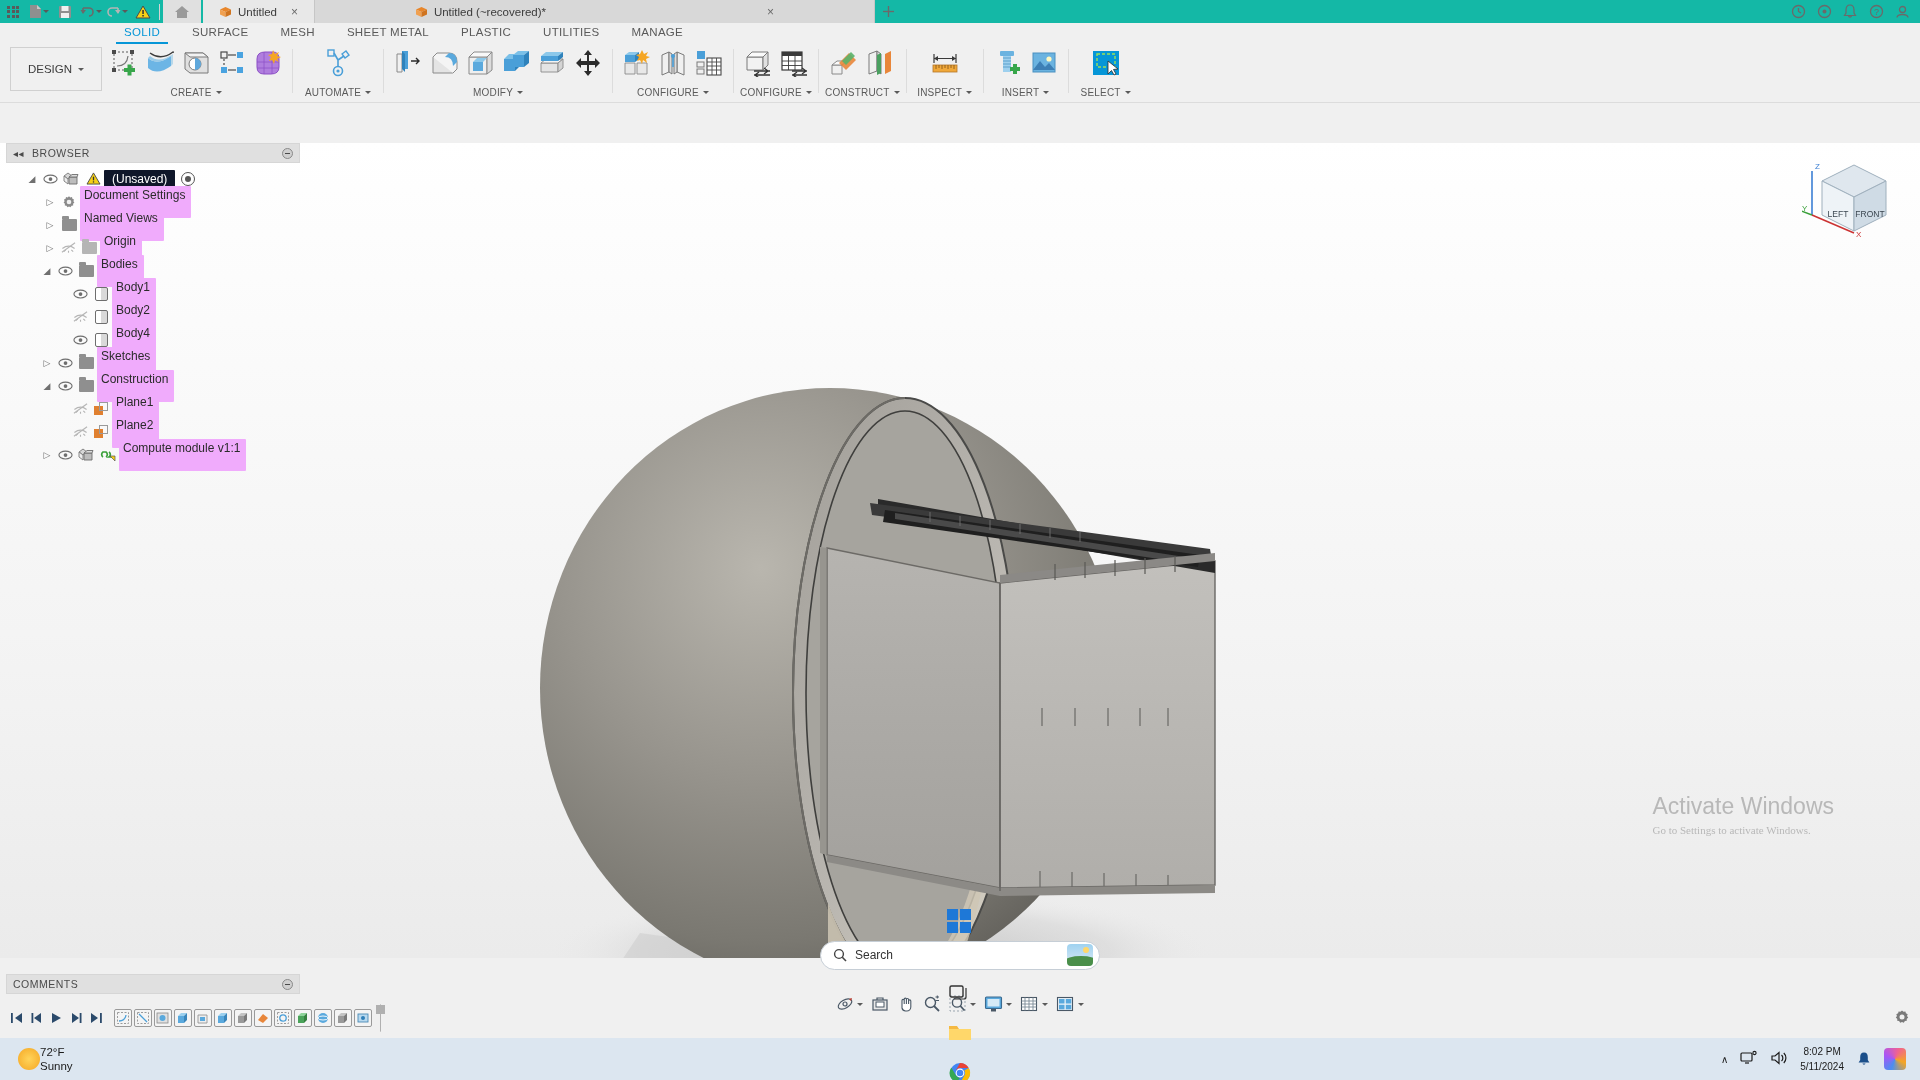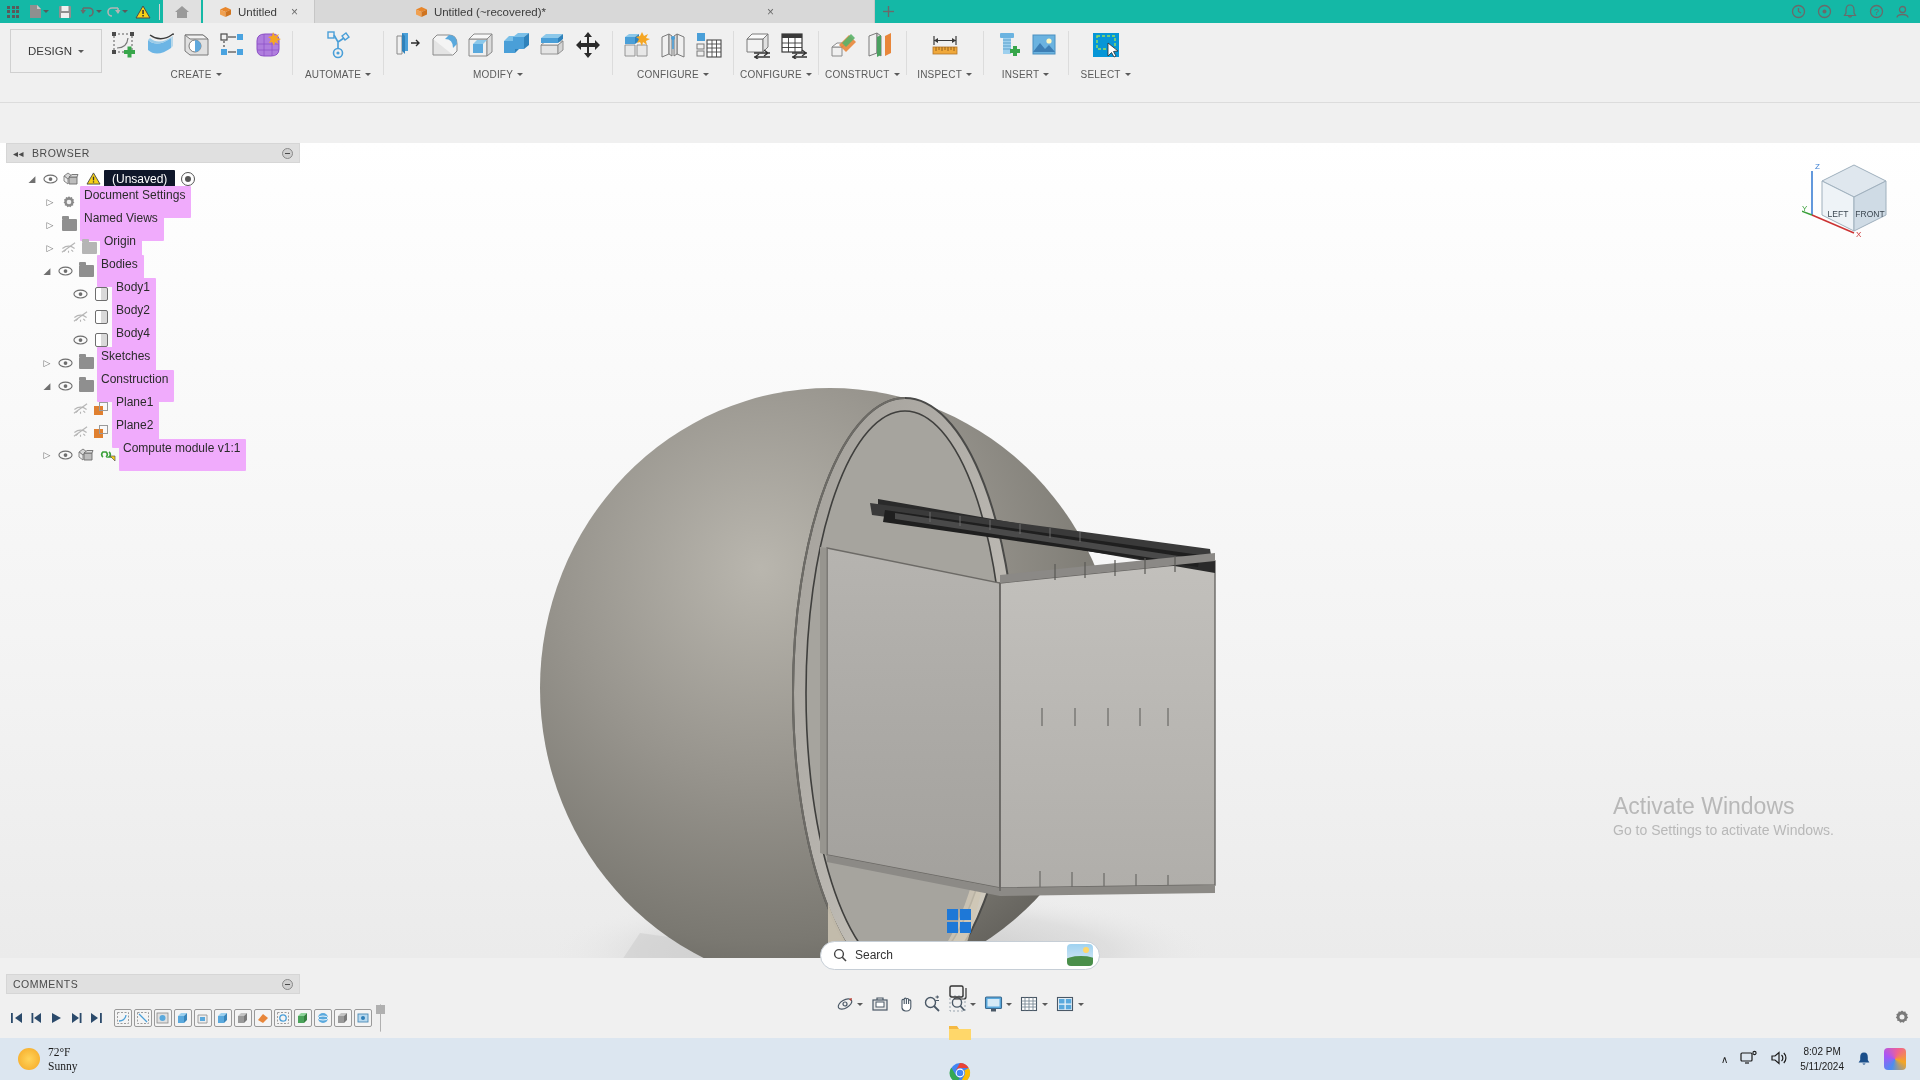--- a/index.html
+++ b/index.html
@@ -152,28 +152,28 @@
     display:flex;align-items:center;justify-content:center; overflow:hidden;}
   .tl-sep{ width:1px; height:28px; background:#c8c8c8; margin-left:8px;}
   .tl-marker{ width:9px;height:26px; margin-left:-5px; position:relative;}
   .tl-marker:before{content:"";position:absolute;top:0;left:0;width:9px;height:9px;background:#b0b0b0;}
   .tl-marker:after{content:"";position:absolute;top:8px;left:4px;width:1px;height:18px;background:#b0b0b0;}
   .tl-gear{ position:absolute; right:10px; color:#4a4a4a;}
 
   
   .watermark{ position:absolute; right:86px; bottom:240px; color:#b8b8b8; text-align:left;}
   .watermark .w1{ font-size:23px; line-height:28px;}
-  .watermark .w2{ font-size:14px; line-height:20px;}
+  .watermark .w2{ font-size:11px; line-height:20px;font-family:Liberation Serif, serif;}
 
   
   .taskbar{
     position:absolute; left:0; right:0; bottom:0; height:42px;
     background:#dce6f0; display:flex; align-items:center;
   }
-  .weather{ display:flex; align-items:center; gap:8px; padding-left:18px; width:220px;font-family:Liberation Serif, serif;}
+  .weather{ display:flex; align-items:center; padding-left:18px; width:220px;}
   .weather .sun{ width:22px;height:22px;border-radius:50%;
      background:radial-gradient(circle at 50% 50%, #ffd45a, #f5a623);}
   .weather .txt{ font-size:11.5px; color:#1b1b1b; line-height:14px;}
   .tb-center{ position:absolute; left:50%; transform:translateX(-50%); display:flex; align-items:center; gap:6px;flex-direction:column;}
   .start{ width:26px;height:26px; display:grid; grid-template-columns:11px 11px; grid-template-rows:11px 11px;
     gap:2px; }
   .start i{ background:#1e78d7; display:block;}
   .search-pill{
     width:280px;height:29px;border-radius:15px;background:#fff;border:1px solid #c6ced6;
     display:flex;align-items:center;gap:8px;padding:0 6px 0 12px; font-size:12px;color:#333;
@@ -309,20 +309,29 @@
       <div class="qat-icon">
         <svg width="15" height="15" viewBox="0 0 15 15">
             <circle cx="7.5" cy="5.5" r="3" fill="none" stroke="#6a6a6a" stroke-width="1.3"></circle>
             <path d="M2 13.5 C2.5 9.5 12.5 9.5 13 13.5" fill="none" stroke="#6a6a6a" stroke-width="1.3"></path>
           </svg>
       </div>
     </div>
   </div>
 
   <div class="ribbon">
+    <div class="ribbon-tabs">
+      <div class="rtab active">SOLID</div>
+      <div class="rtab">SURFACE</div>
+      <div class="rtab">MESH</div>
+      <div class="rtab">SHEET METAL</div>
+      <div class="rtab">PLASTIC</div>
+      <div class="rtab">UTILITIES</div>
+      <div class="rtab">MANAGE</div>
+    </div>
 
     <div class="ribbon-body">
       <div class="design-box">
         <span>DESIGN</span>
         <div class="caret"></div>
       </div>
 
       <div class="panelgroup">
         <div class="panelrow">
           <div class="cmd">

